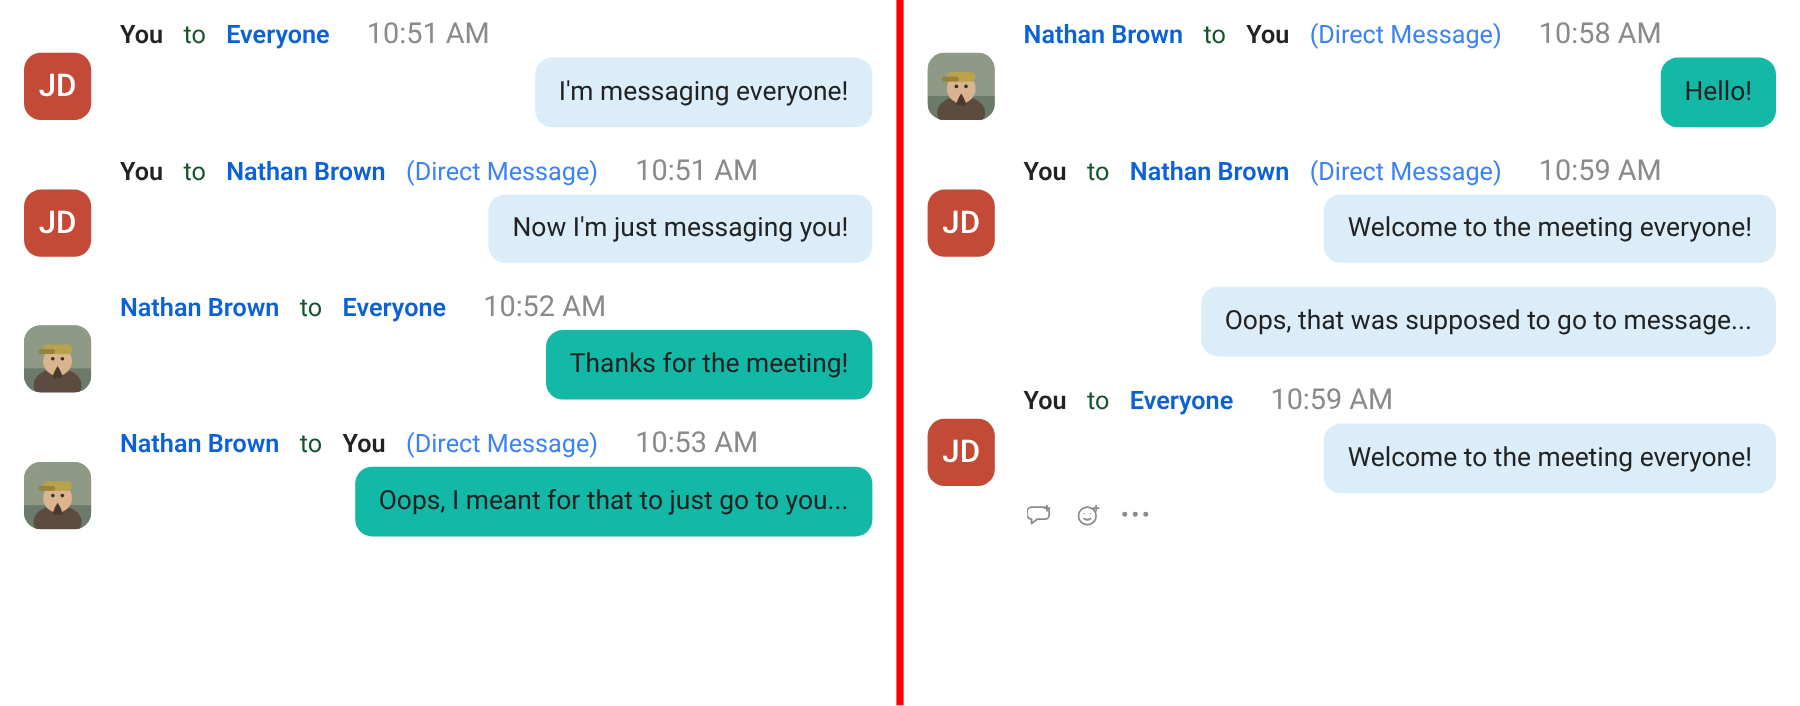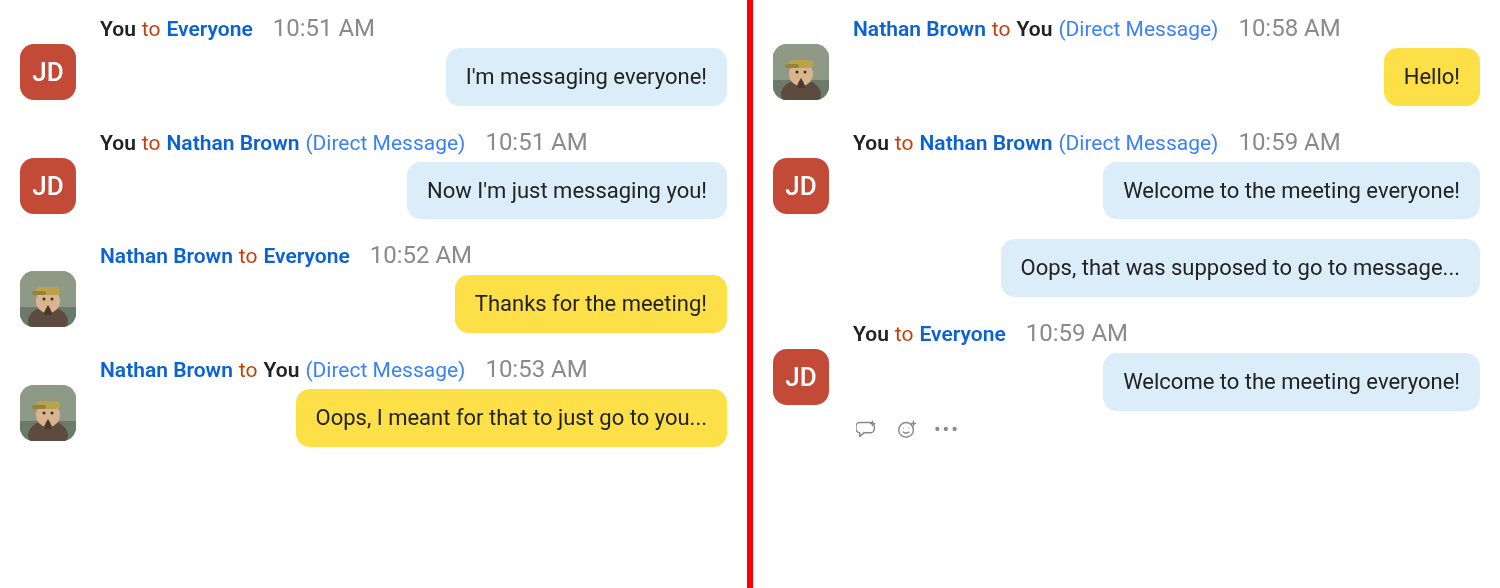--- a/index.html
+++ b/index.html
@@ -62,39 +62,39 @@
     flex: 1;
     margin-left: 24px;
     min-width: 0;
   }
   .header-line {
     font-size: 21px;
     margin-bottom: 6px;
     display: flex;
     flex-wrap: wrap;
     align-items: baseline;
-    gap: 6px;
+    gap: 17px;
   }
   .name-dark { color: #222; font-weight: 600; }
   .name-link { color: #0b62d6; font-weight: 600; }
-  .to-word { color: #c2410c; font-weight: 400; }
+  .to-word { color: #14532d; font-weight: 400; }
   .dm-tag { color: #3b82f6; font-weight: 400; }
   .timestamp { color: #8a8a8a; font-weight: 400; margin-left: 14px; font-size: 24px; }
   .bubble {
     display: inline-block;
     max-width: 560px;
     border-radius: 14px;
     padding: 14px 20px;
     font-size: 22px;
     line-height: 1.35;
     color: #222;
   }
   .bubble + .bubble { margin-top: 10px; display: inline-block; }
   .bubble.blue { background: #dbedf9; }
-  .bubble.gray { background: #fde047; }
+  .bubble.gray { background: #14b8a6; }
   .bubble-wrap { display:flex; flex-direction:column; align-items:flex-end; gap:10px; }
   .actions {
     margin-top: 6px;
     display: flex;
     gap: 16px;
     align-items: center;
     padding-left: 2px;
   }
   .act-btn {
     color: #8a8a8a;

